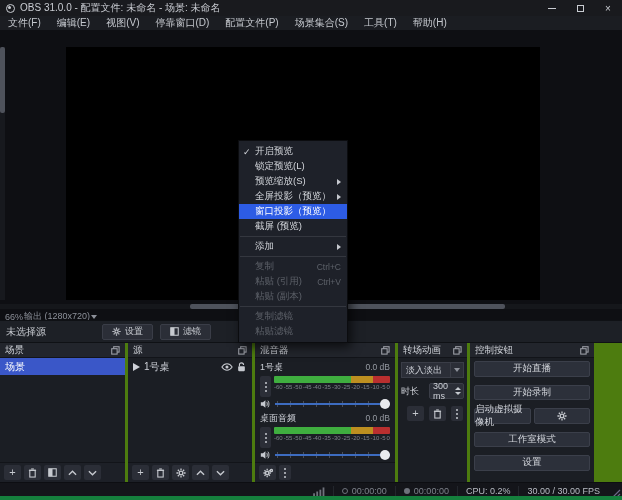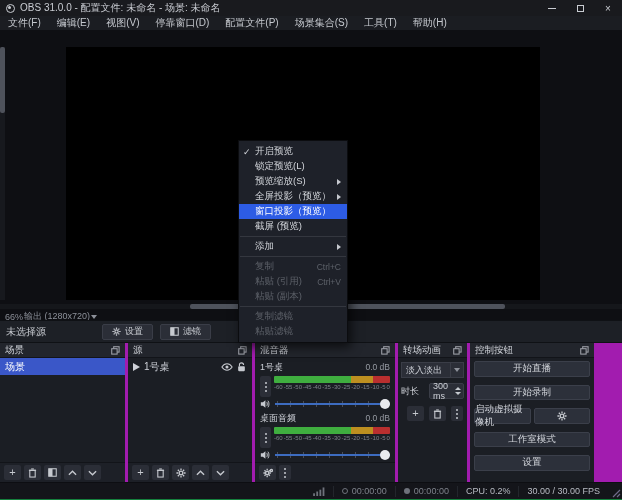--- a/index.html
+++ b/index.html
@@ -1,18 +1,18 @@
 <!DOCTYPE html>
 <html><head>
 <meta charset="utf-8">
 <style>
   * { margin:0; padding:0; box-sizing:border-box; }
   html,body { width:622px; height:500px; background:#0c0d10; }
   body { font-family:"Liberation Sans","DejaVu Sans",sans-serif; }
-  .window { position:relative; width:622px; height:500px; background:#15171c; overflow:hidden; border-bottom:1px solid #15803d; }
+  .window { position:relative; width:622px; height:500px; background:#15171c; overflow:hidden; border-bottom:4px solid #15803d; }
 
   
   .titlebar { position:absolute; left:0; top:0; width:622px; height:16px; background:#191a1e; display:flex; align-items:center; color:#c9ccd2; font-size:10px; }
   .obs-logo { width:9px; height:9px; border:1px solid #c9ccd2; border-radius:50%; margin:0 5px 0 6px; position:relative; flex:none; }
   .obs-logo::after { content:""; position:absolute; width:3px; height:3px; background:#c9ccd2; border-radius:50%; left:1px; top:1px; }
   .win-controls { margin-left:auto; display:flex; height:16px; }
   .win-btn { width:28px; display:flex; align-items:center; justify-content:center; color:#c9ccd2; font-size:10px; }
   .min-glyph { width:8px; height:1px; background:#c9ccd2; display:inline-block; }
   .max-glyph { width:7px; height:7px; border:1px solid #c9ccd2; display:inline-block; }
 
@@ -30,21 +30,21 @@
   .zoom-row { position:absolute; left:5px; top:280px; display:flex; gap:1px; align-items:center; font-size:9px; color:#8c9099; }
   .caret-down { width:0; height:0; border-left:3.5px solid transparent; border-right:3.5px solid transparent; border-top:4px solid #8c9099; }
 
   
   .props-bar { position:absolute; left:0; top:320px; width:622px; height:23px; background:#1d2026; border-top:1px solid #0f1115; border-bottom:1px solid #0f1115; display:flex; align-items:center; font-size:10px; color:#c6c9cf; }
   .props-label { margin-left:6px; }
   .props-buttons { margin-left:56px; display:flex; gap:7px; }
   .tool-btn { height:16px; padding:0 9px; background:#2b2e37; border:1px solid #3a3d47; border-radius:2px; display:flex; align-items:center; gap:4px; font-size:9px; color:#c6c9cf; }
 
   
-  .docks { position:absolute; left:0; top:343px; width:622px; height:139px; display:flex; gap:3px; background:#a21caf; }
+  .docks { position:absolute; left:0; top:343px; width:622px; height:139px; display:flex; gap:3px; background:#4d7c0f; }
   .dock { background:#1b1e24; display:flex; flex-direction:column; }
   .w-scenes { width:125px; } .w-sources { width:124px; } .w-mixer { width:140px; } .w-trans { width:69px; } .w-controls { width:124px;font-family:Liberation Serif, serif; }
   .dock-header { height:15px; flex:none; background:#22252c; border-bottom:1px solid #121419; display:flex; align-items:center; justify-content:space-between; padding:0 5px; font-size:9.5px; color:#d0d3d9; }
   .dock-body { flex:1; position:relative; overflow:hidden; }
   .dock-footer { height:20px; flex:none; border-top:1px solid #121419; background:#1d2027; display:flex; align-items:center; gap:3px; padding:0 4px; }
   .icon-btn { width:17px; height:15px; background:#2b2e37; border-radius:2px; display:flex; align-items:center; justify-content:center; color:#c6c9cf; font-size:11px; line-height:1; }
 
   .scene-item { height:17px; background:#3a57c8; color:#fff; font-size:10px; display:flex; align-items:center; padding-left:5px; }
 
   .source-item { height:17px; display:flex; align-items:center; padding:0 6px 0 5px; gap:4px; font-size:10px; color:#ced1d8; }

